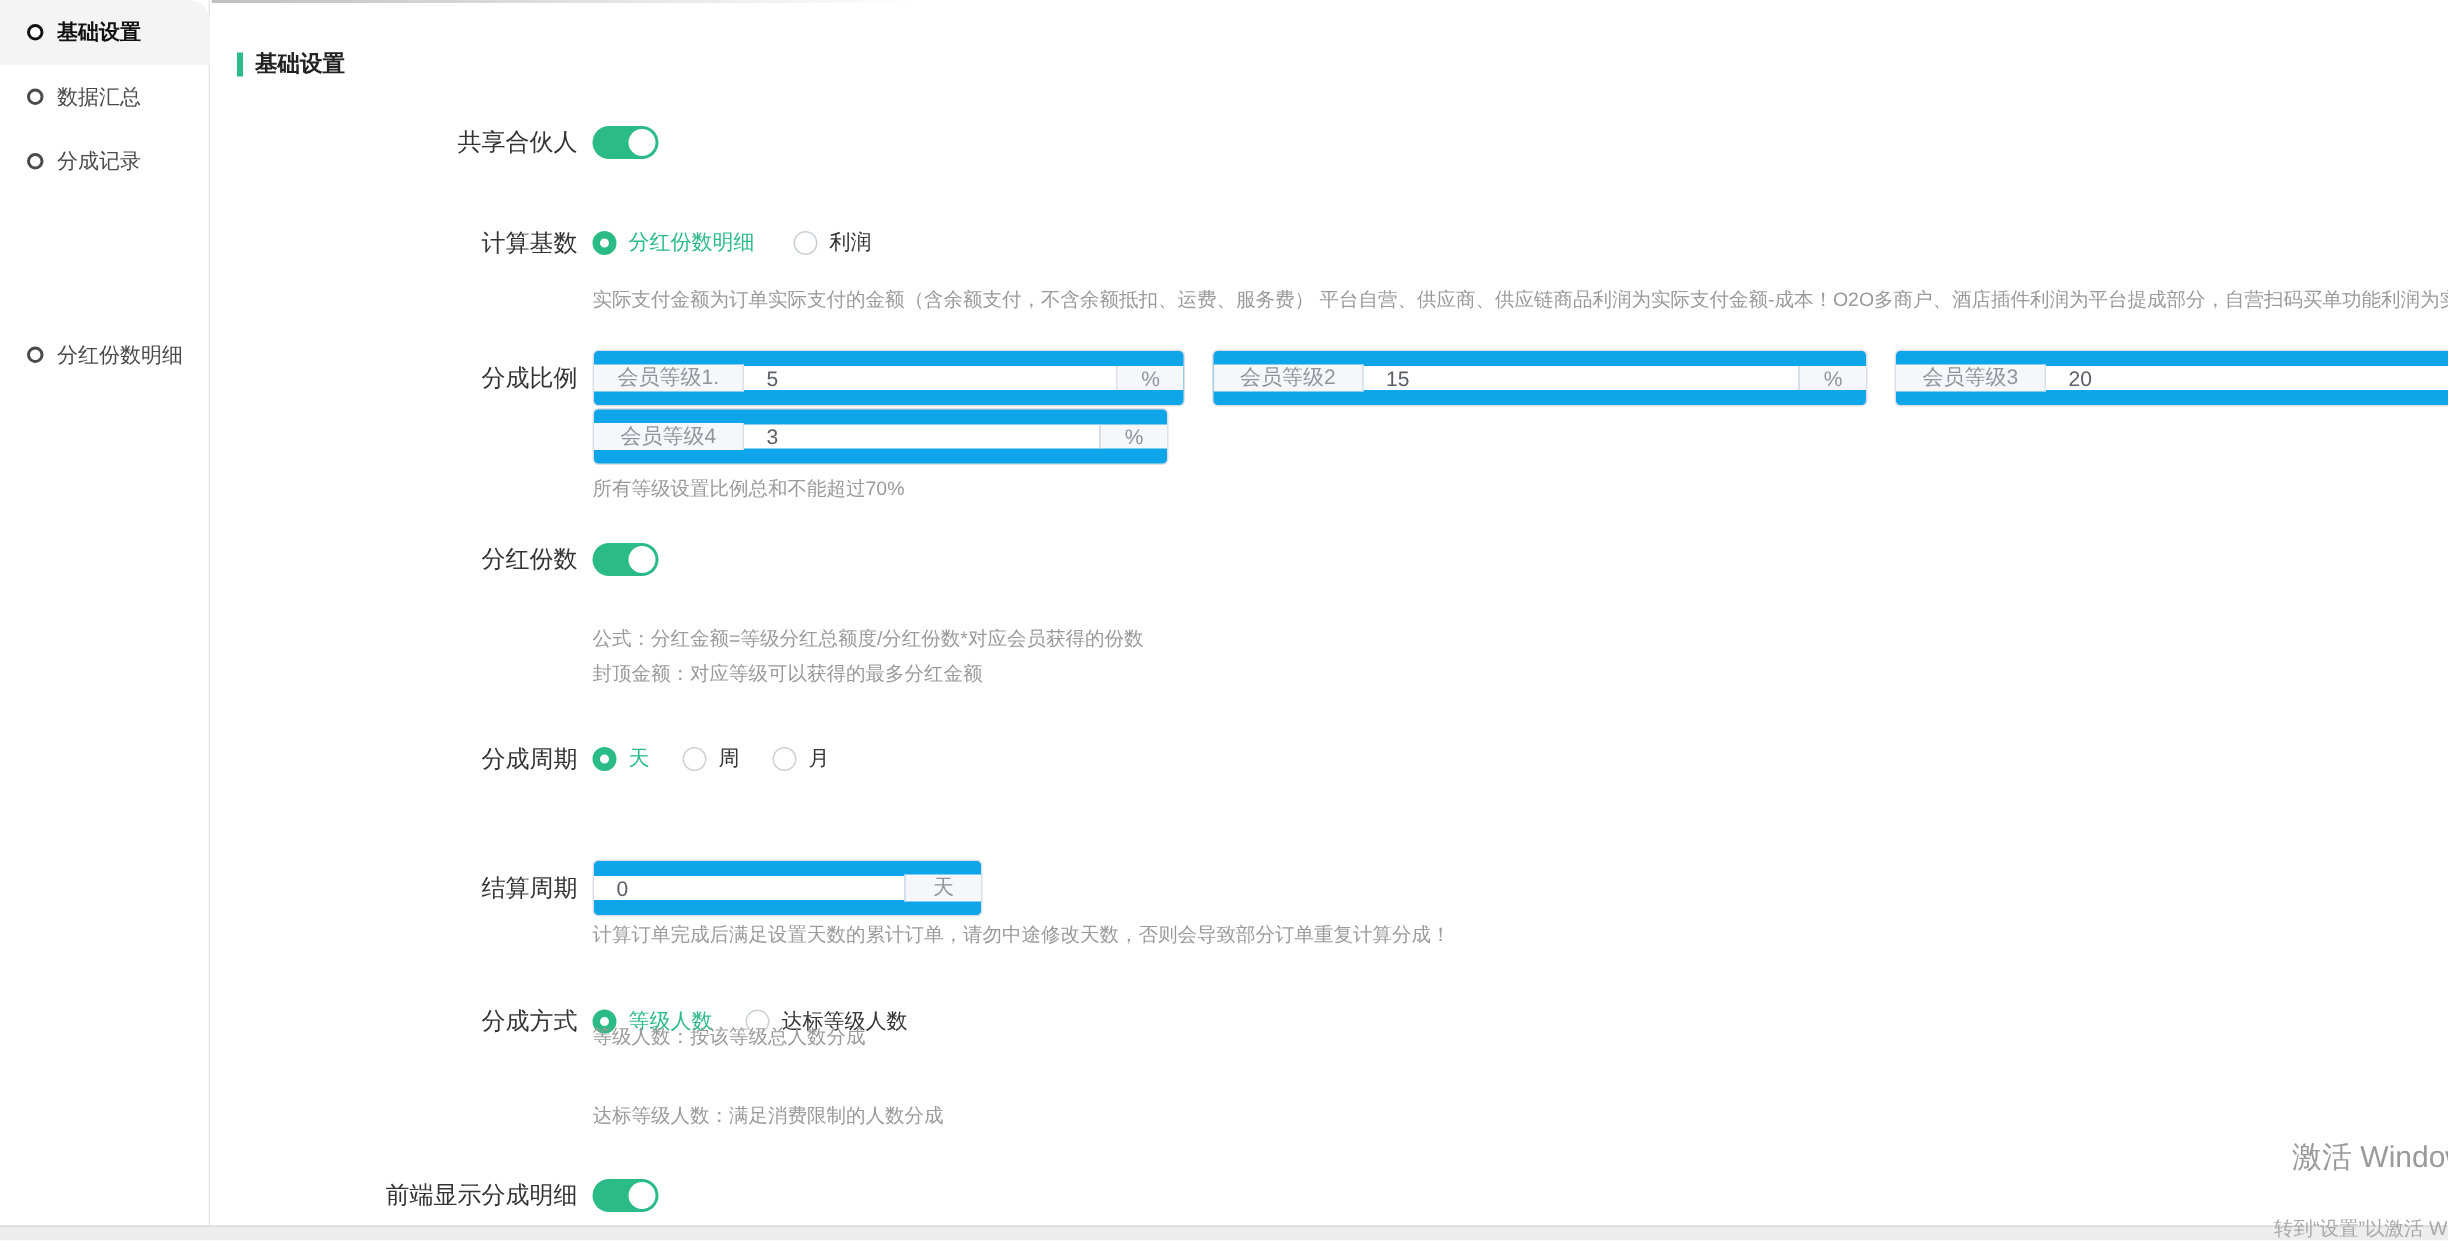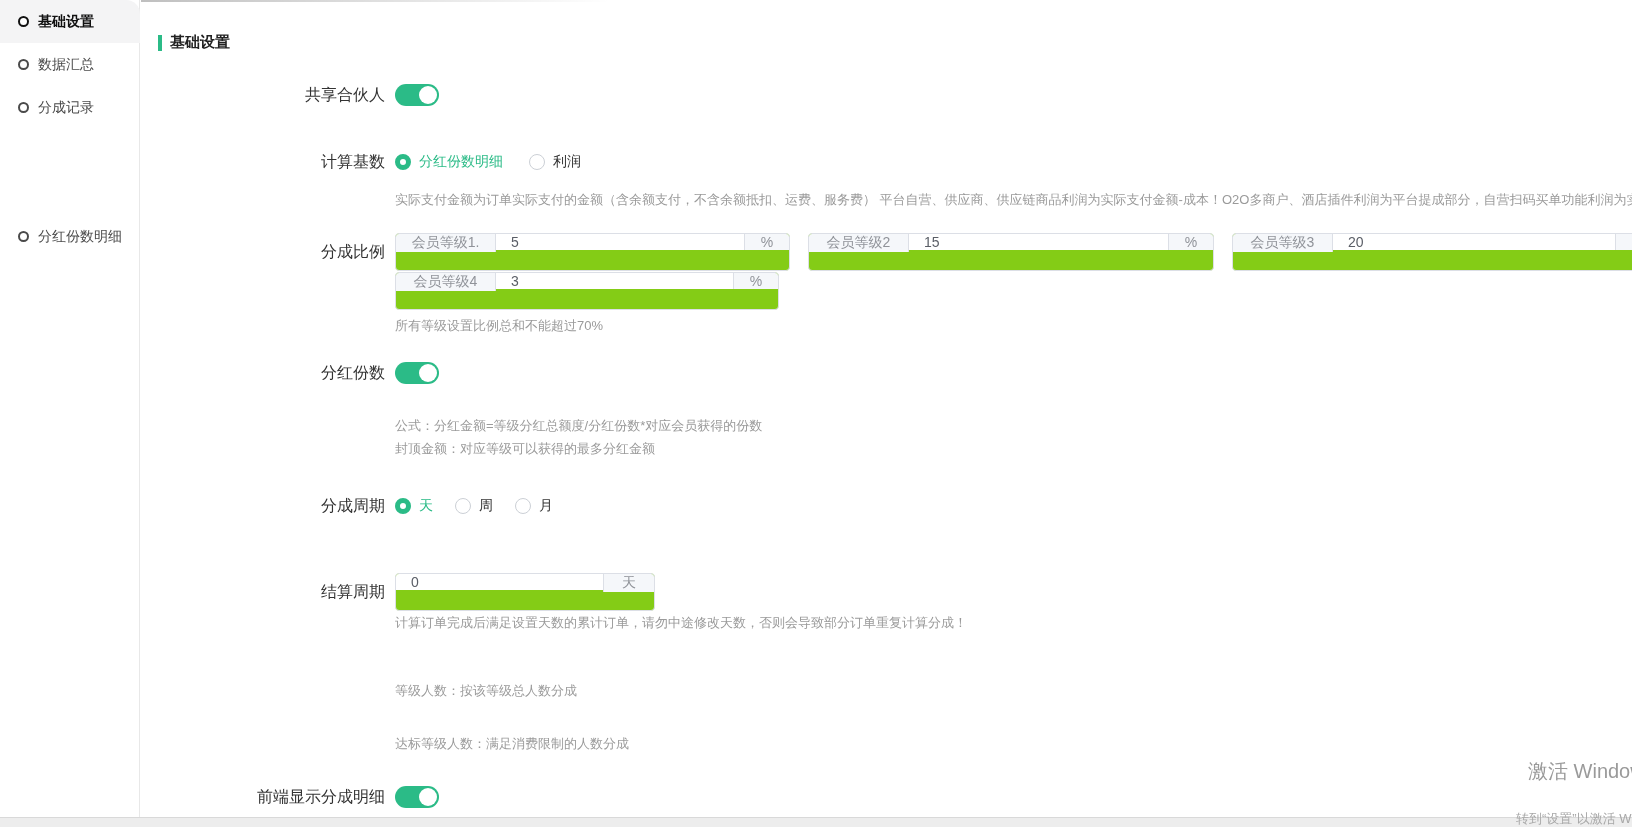--- a/index.html
+++ b/index.html
@@ -31,21 +31,21 @@
   
   .toggle{width:44px;height:22px;border-radius:12px;background:var(--accent);position:relative;cursor:pointer;}
   .toggle::after{content:'';position:absolute;top:2px;right:2px;width:18px;height:18px;border-radius:50%;background:#fff;}
   
   .radio{display:flex;align-items:center;cursor:pointer;font-size:14px;color:#333;}
   .rdot{width:16px;height:16px;border-radius:50%;border:1px solid #ccd0d6;background:#fff;flex-shrink:0;}
   .radio.sel .rdot{border:5px solid var(--accent);}
   .radio .rlbl{margin-left:8px;white-space:nowrap;}
   .radio.sel .rlbl{color:var(--accent);}
   
-  .igroup{display:flex;align-items:flex-start;height:38px;border:1px solid var(--border);border-radius:4px;background:#84cc16;overflow:hidden;}
+  .igroup{display:flex;align-items:center;height:38px;border:1px solid var(--border);border-radius:4px;background:#0ea5e9;overflow:hidden;}
   .iprefix{width:100px;background:#f5f7fa;border-right:1px solid var(--border);color:#909399;font-size:14px;display:flex;align-items:center;justify-content:center;white-space:nowrap;}
   .igroup input{flex:1 1 auto;min-width:0;border:none;outline:none;padding:0 15px;font-size:14px;color:#5a5e66;font-family:inherit;background:#fff;}
   .isuffix{width:45px;background:#f5f7fa;border-left:1px solid var(--border);color:#909399;font-size:14px;display:flex;align-items:center;justify-content:center;}
   .isuffix.day{width:52px;}
   .mr18{margin-right:18px;}
   
   .bottom-strip{position:absolute;left:0;top:817px;width:1632px;height:10px;background:#ededed;border-top:1px solid #d9d9d9;z-index:5;}
   .wm1{position:absolute;left:1528px;top:758px;font-size:20px;color:#9a9a9a;white-space:nowrap;z-index:6;}
   .wm2{position:absolute;left:1516px;top:810px;font-size:13px;color:#a8a8a8;white-space:nowrap;z-index:6;}
 </style>
@@ -102,21 +102,21 @@
   <div class="help" style="top:193px">实际支付金额为订单实际支付的金额（含余额支付，不含余额抵扣、运费、服务费） 平台自营、供应商、供应链商品利润为实际支付金额-成本！O2O多商户、酒店插件利润为平台提成部分，自营扫码买单功能利润为实际支付金额。</div>
 
   <div class="row" style="top:233px;height:38px;">
     <div class="lblcol">分成比例</div>
     <div class="ctrl">
       <div class="igroup mr18" style="width:395px">
         <span class="iprefix">会员等级1.</span>
         <input type="text" value="5" style="">
         <span class="isuffix">%</span>
       </div>
-      <div class="igroup mr18" style="width:406px">
+      <div class="igroup mr18" style="width:437px">
         <span class="iprefix">会员等级2</span>
         <input type="text" value="15" style="">
         <span class="isuffix">%</span>
       </div>
       <div class="igroup" style="width:429px">
         <span class="iprefix">会员等级3</span>
         <input type="text" value="20" style="">
         <span class="isuffix">%</span>
       </div>
     </div>
@@ -165,20 +165,33 @@
     <div class="lblcol">结算周期</div>
     <div class="ctrl">
       <div class="igroup" style="width:260px">
         <input type="text" value="0" style="">
         <span class="isuffix day">天</span>
       </div>
     </div>
   </div>
   <div class="help" style="top:616px">计算订单完成后满足设置天数的累计订单，请勿中途修改天数，否则会导致部分订单重复计算分成！</div>
 
+  <div class="row" style="top:671px;height:20px;">
+    <div class="lblcol">分成方式</div>
+    <div class="ctrl">
+      <div class="radio sel" style="margin-right:22px">
+        <span class="rdot"></span>
+        <span class="rlbl">等级人数</span>
+      </div>
+      <div class="radio">
+        <span class="rdot"></span>
+        <span class="rlbl">达标等级人数</span>
+      </div>
+    </div>
+  </div>
   <div class="help" style="top:684px">等级人数：按该等级总人数分成</div>
   <div class="help" style="top:737px">达标等级人数：满足消费限制的人数分成</div>
 
   <div class="row" style="top:786px;height:22px;">
     <div class="lblcol">前端显示分成明细</div>
     <div class="ctrl">
       <div class="toggle" role="switch" aria-checked="true"></div>
     </div>
   </div>
 </div>

